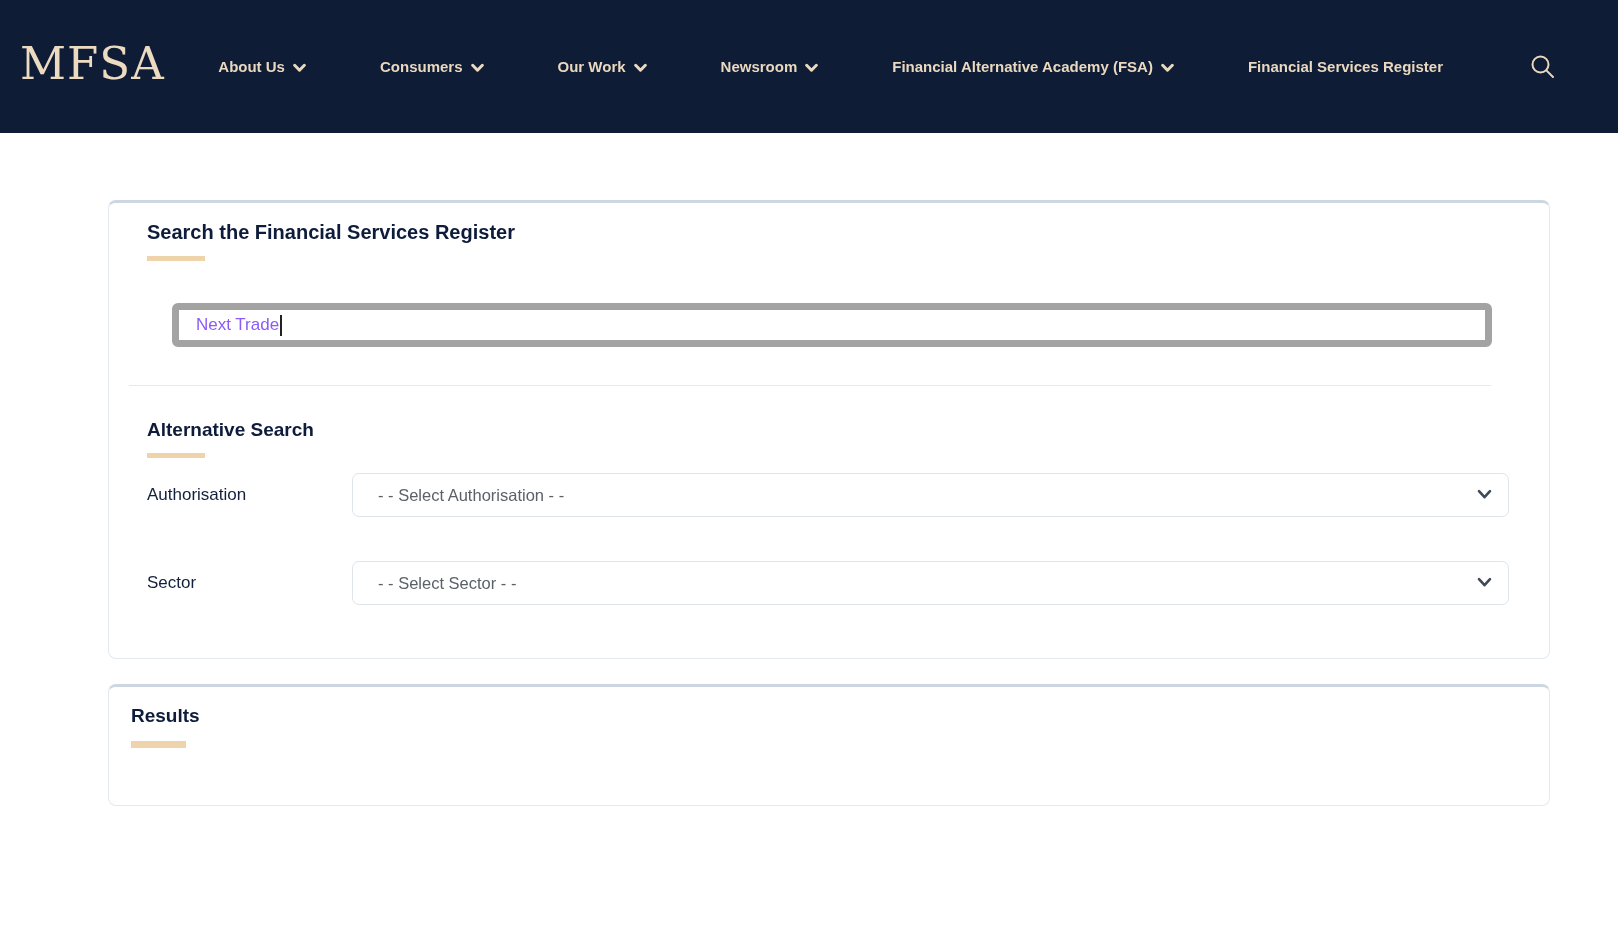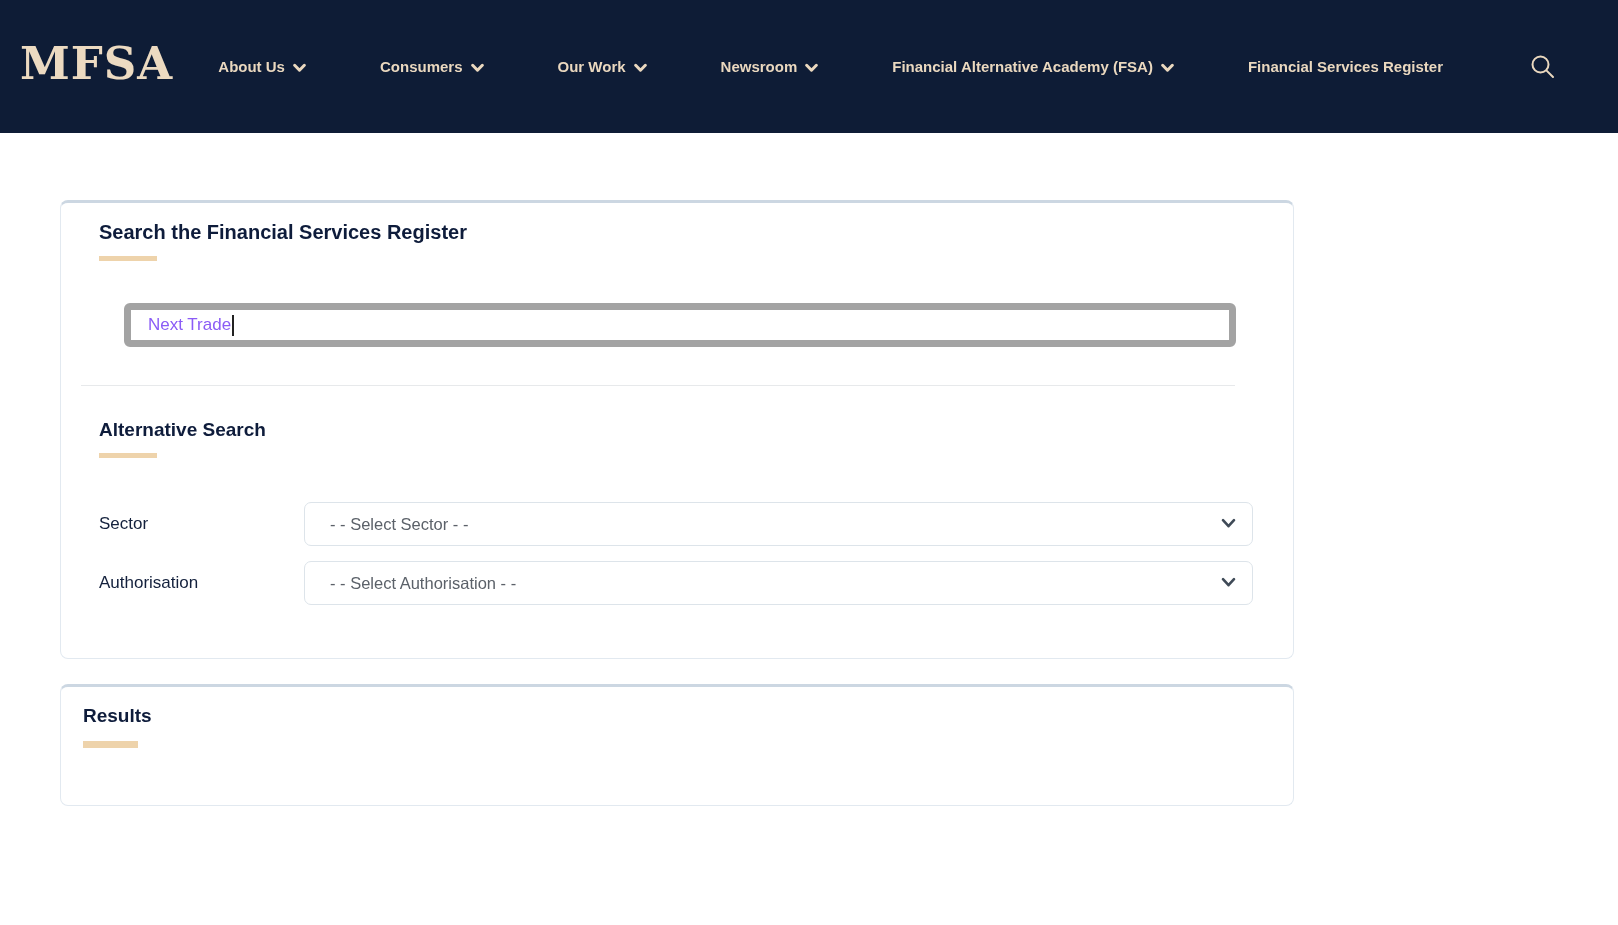--- a/index.html
+++ b/index.html
@@ -1,31 +1,31 @@
 <!DOCTYPE html>
 <html><head>
 <meta charset="utf-8">
 <style>
   * { margin: 0; padding: 0; box-sizing: border-box; }
   html, body { background: #ffffff; width: 1618px; height: 925px; overflow: hidden;
     font-family: "Liberation Sans", sans-serif; }
 
   
   .header { height: 133px; background: #0e1c36; display: flex; align-items: center; }
-  .logo { font-family: "DejaVu Serif", "Liberation Serif", serif; font-weight: bold;
+  .logo { font-family: "DejaVu Serif", "Liberation Serif", serif; font-weight: normal;
     color: #ecdac1; font-size: 45px; letter-spacing: 1px; margin-left: 20px; line-height: 1;
     padding-bottom: 6px; cursor: pointer; }
   .nav { margin-left: auto; display: flex; align-items: center; gap: 74px; padding-right: 62px; }
   .nav-item { display: flex; align-items: center; gap: 8px; color: #ead8bf; font-size: 15px;
     font-weight: 700; cursor: pointer; white-space: nowrap; }
   .nav-item svg { display: block; margin-top: 2px; }
   .search-btn { margin-left: 12px; cursor: pointer; display: flex; align-items: center; }
 
   
-  .content { margin: 67px 0 0 60px; width: 1234px; }
+  .content { margin: 67px 0 0 108px; width: 1442px; }
 
   .card { background: #fff; border: 1px solid #e2e9f0; border-top: 3px solid #ccd7e2;
     border-radius: 8px; }
 
   .gold-bar { background: #eed3ab; height: 5px; width: 58px; margin-top: 12px; }
 
   
   .search-card { padding: 18px 38px 53px 38px; }
   .card-title { color: #0e1c3b; font-size: 20px; font-weight: 700; }
 
@@ -126,37 +126,37 @@
         <span>Next Trade</span>
         <span class="caret"></span>
       </div>
     </div>
 
     <hr class="divider">
 
     <div class="card-title alt-title">Alternative Search</div>
     <div class="gold-bar"></div>
 
-    <div class="field-row first">
-      <div class="field-label">Sector</div>
+    <div class="field-row">
+      <div class="field-label">Authorisation</div>
       <div class="select-wrap">
         <select>
-          <option>- - Select Sector - -</option>
+          <option>- - Select Authorisation - -</option>
         </select>
         <span class="select-chevron"><svg width="15" height="11" viewBox="0 0 15 11">
               <path d="M2 2.2 L7.5 8.2 L13 2.2" fill="none" stroke="#3f4a57" stroke-width="2.6" stroke-linecap="round" stroke-linejoin="round"></path>
             </svg></span>
       </div>
     </div>
 
-    <div class="field-row">
-      <div class="field-label">Authorisation</div>
+    <div class="field-row first">
+      <div class="field-label">Sector</div>
       <div class="select-wrap">
         <select>
-          <option>- - Select Authorisation - -</option>
+          <option>- - Select Sector - -</option>
         </select>
         <span class="select-chevron"><svg width="15" height="11" viewBox="0 0 15 11">
               <path d="M2 2.2 L7.5 8.2 L13 2.2" fill="none" stroke="#3f4a57" stroke-width="2.6" stroke-linecap="round" stroke-linejoin="round"></path>
             </svg></span>
       </div>
     </div>
   </div>
 
   <div class="card results-card">
     <div class="results-title">Results</div>

